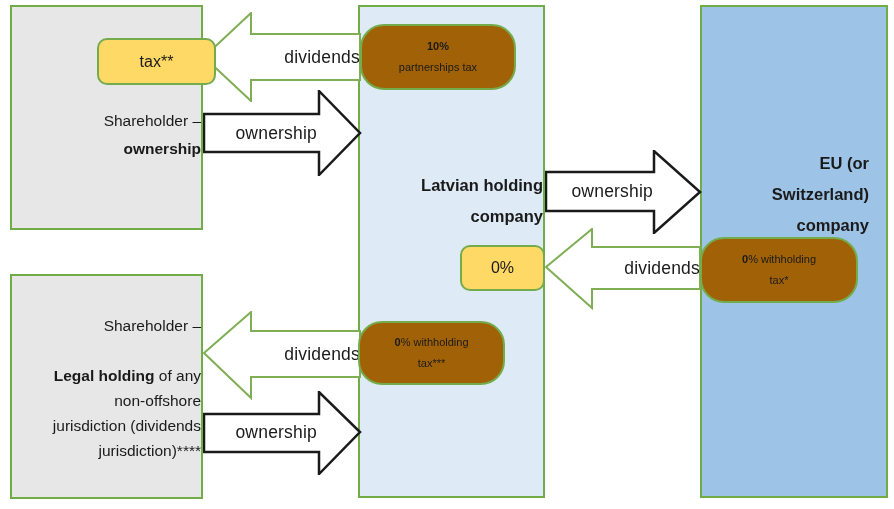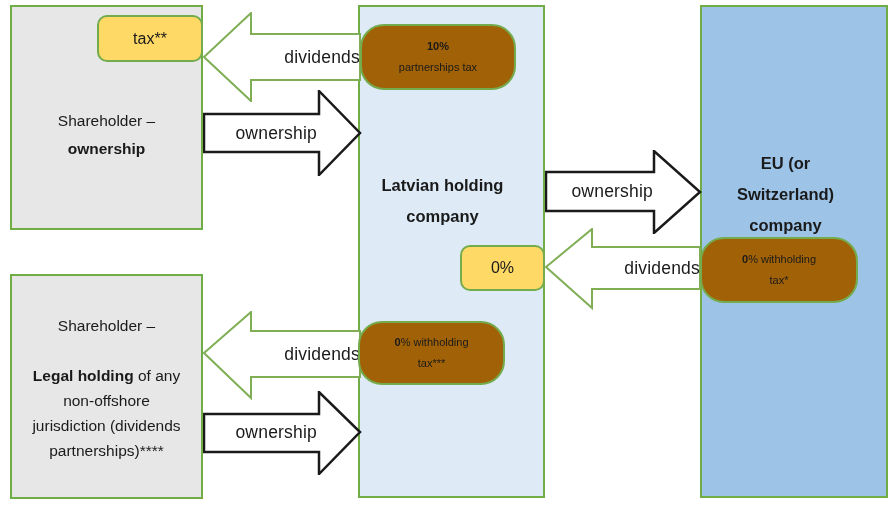--- a/index.html
+++ b/index.html
@@ -10,21 +10,21 @@
   .box{position:absolute;border:2px solid #70AD47;box-sizing:border-box;}
   .box-gray{background:#E8E7E7;}
   .box-ltblue{background:#DEEAF6;}
   .box-blue{background:#9DC3E6;}
   .badge{
     position:absolute;border:2.5px solid #74AC4D;box-sizing:border-box;
     display:flex;align-items:center;justify-content:center;text-align:center;
   }
   .badge-yellow{background:#FFD966;border-radius:10px;font-size:16px;}
   .badge-peach{background:#a16207;border-radius:24px;font-size:11px;line-height:21px;}
-  .boxlabel{position:absolute;text-align:center;font-size:15.5px;line-height:25px;}
+  .boxlabel{position:absolute;text-align:right;font-size:15.5px;line-height:25px;}
   .b{font-weight:bold;}
   .arrow{position:absolute;}
   .arrowlabel{
     position:absolute;display:flex;align-items:center;justify-content:flex-end;
     font-size:17.5px;letter-spacing:0.2px;
   }
 </style>
 </head>
 <body>
 
@@ -70,21 +70,21 @@
       <span>dividends</span>
     </div>
 
   <svg class="arrow" style="left:203px;top:391px;" width="159" height="84" viewBox="0 0 159 84">
     <polygon points="1,23 116,23 116,1 157,41 116,83 116,61 1,61" fill="#ffffff" stroke="#1a1a1a" stroke-width="2.5" stroke-linejoin="miter"></polygon>
   </svg>
   <div class="arrowlabel" style="left:205px;top:410px;width:112px;height:44px;">
       <span>ownership</span>
     </div>
 
-  <div class="badge badge-yellow" style="left:97px;top:15px;width:106px;height:47px;">
+  <div class="badge badge-yellow" style="left:97px;top:38px;width:119px;height:47px;">
       <span>tax**</span>
     </div>
 
   <div class="badge badge-peach" style="left:360px;top:24px;width:156px;height:66px;">
     <div>
       <span class="b">10%</span><br>
       <span>partnerships tax</span>
     </div>
   </div>
 
@@ -104,33 +104,33 @@
       <span class="b">0</span><span>% withholding</span><br>
       <span>tax***</span>
     </div>
   </div>
 
   <div class="boxlabel" style="left:12px;top:107px;width:189px;line-height:28px;">
     <span>Shareholder –</span><br>
     <span class="b">ownership</span>
   </div>
 
-  <div class="boxlabel big" style="left:351px;top:170px;width:183px;font-size:16.5px;line-height:31px;font-weight:bold;">
+  <div class="boxlabel big" style="left:360px;top:170px;width:183px;font-size:16.5px;line-height:31px;font-weight:bold;">
     <span>Latvian holding</span><br>
     <span>company</span>
   </div>
 
   <div class="boxlabel big" style="left:702px;top:148px;width:167px;font-size:16.5px;line-height:31px;font-weight:bold;">
     <span>EU (or</span><br>
     <span>Switzerland)</span><br>
     <span>company</span>
   </div>
 
   <div class="boxlabel" style="left:12px;top:313px;width:189px;line-height:25px;">
     <span>Shareholder –</span><br>
     <br>
     <span class="b">Legal holding</span><span> of any</span><br>
     <span>non-offshore</span><br>
     <span>jurisdiction (dividends</span><br>
-    <span>partnerships)****</span>
+    <span>jurisdiction)****</span>
   </div>
 
 </div>
 
 </body></html>

